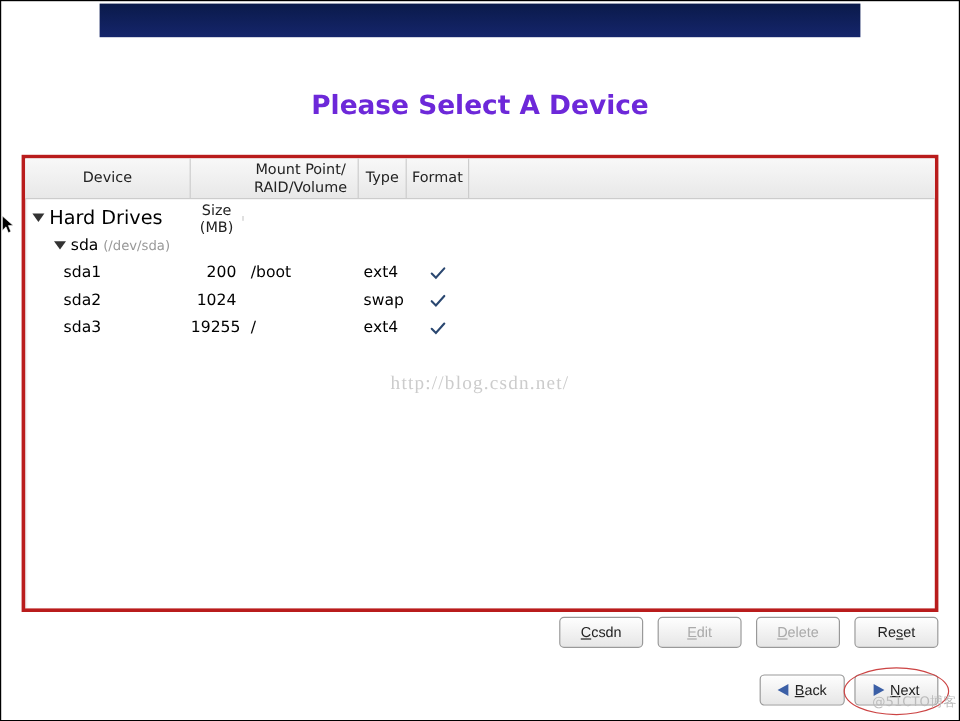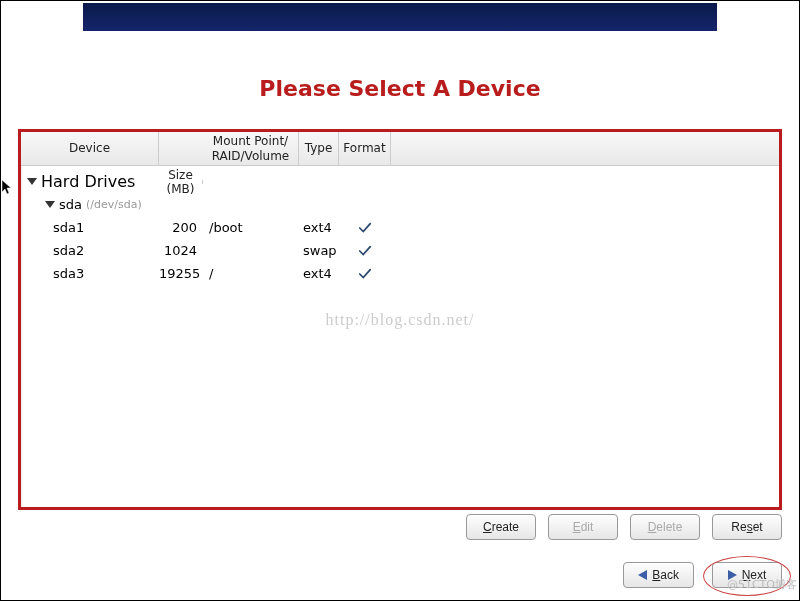--- a/index.html
+++ b/index.html
@@ -28,21 +28,21 @@
       background: linear-gradient(to bottom, #0a1a4a, #15256b);
     }
     .title {
       position: absolute;
       top: 75px;
       left: 0;
       right: 0;
       text-align: center;
       font-size: 22px;
       font-weight: bold;
-      color: #b91c1c;
+      color: #6d28d9;
     }
     .table-panel {
       position: absolute;
       top: 128px;
       left: 17px;
       right: 17px;
       bottom: 90px;
       border: 3px solid #b91c1c;
       background: #fff;
       box-shadow: inset 1px 1px 2px rgba(0,0,0,0.1);
@@ -130,21 +130,21 @@
       bottom: 60px;
       right: 17px;
       display: flex;
       gap: 12px;
     }
     .action-row-2 {
       position: absolute;
       bottom: 12px;
       right: 17px;
       display: flex;
-      gap: 18px;
+      gap: 8px;
     }
     .btn {
       height: 26px;
       min-width: 70px;
       padding: 0 14px;
       background: linear-gradient(to bottom, #fefefe, #e6e6e6);
       border: 1px solid #999;
       border-radius: 4px;
       font-size: 12px;
       color: #222;
@@ -269,21 +269,21 @@
         </div>
       </div>
     </div>
   </div>
 
   <div class="watermark">http://blog.csdn.net/</div>
 
   <div class="action-row-1">
     <button class="btn">
         <span class="underline">C</span>
-        <span>reate</span>
+        <span>csdn</span>
       </button>
     <button class="btn disabled" disabled="">
         <span class="underline">E</span>
         <span>dit</span>
       </button>
     <button class="btn disabled" disabled="">
         <span class="underline">D</span>
         <span>elete</span>
       </button>
     <button class="btn">Re<span class="underline">s</span>et</button>

